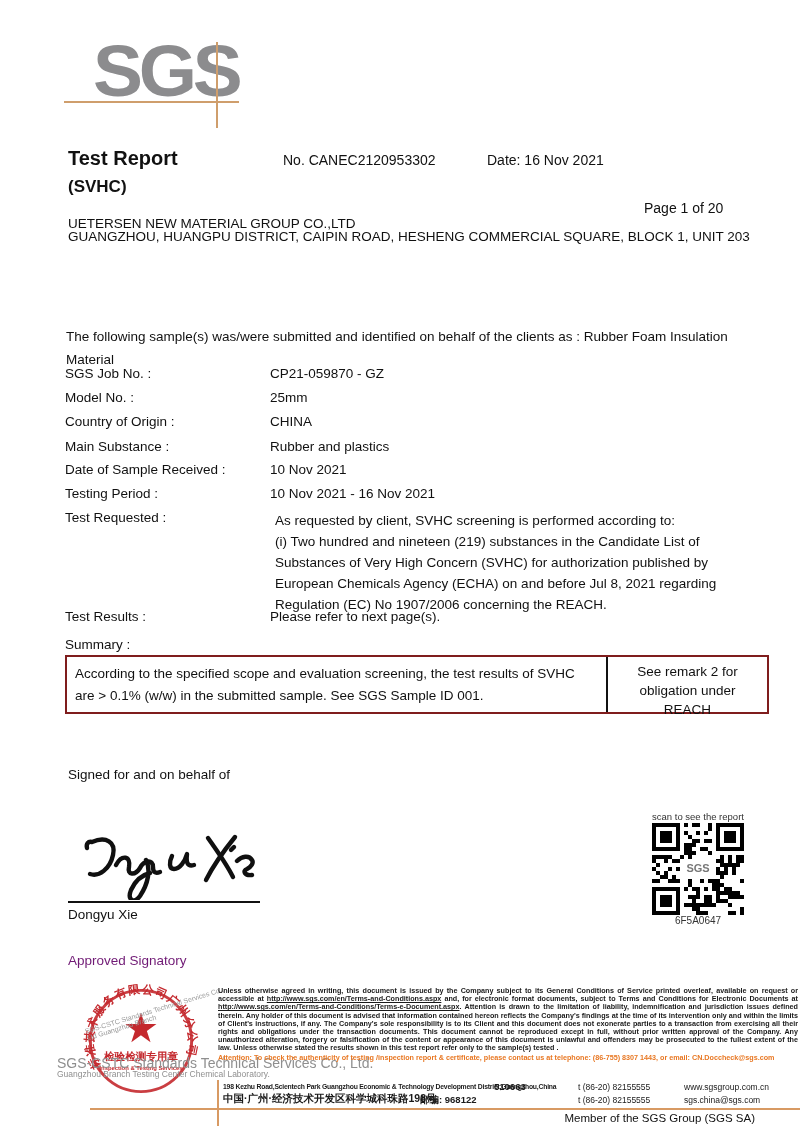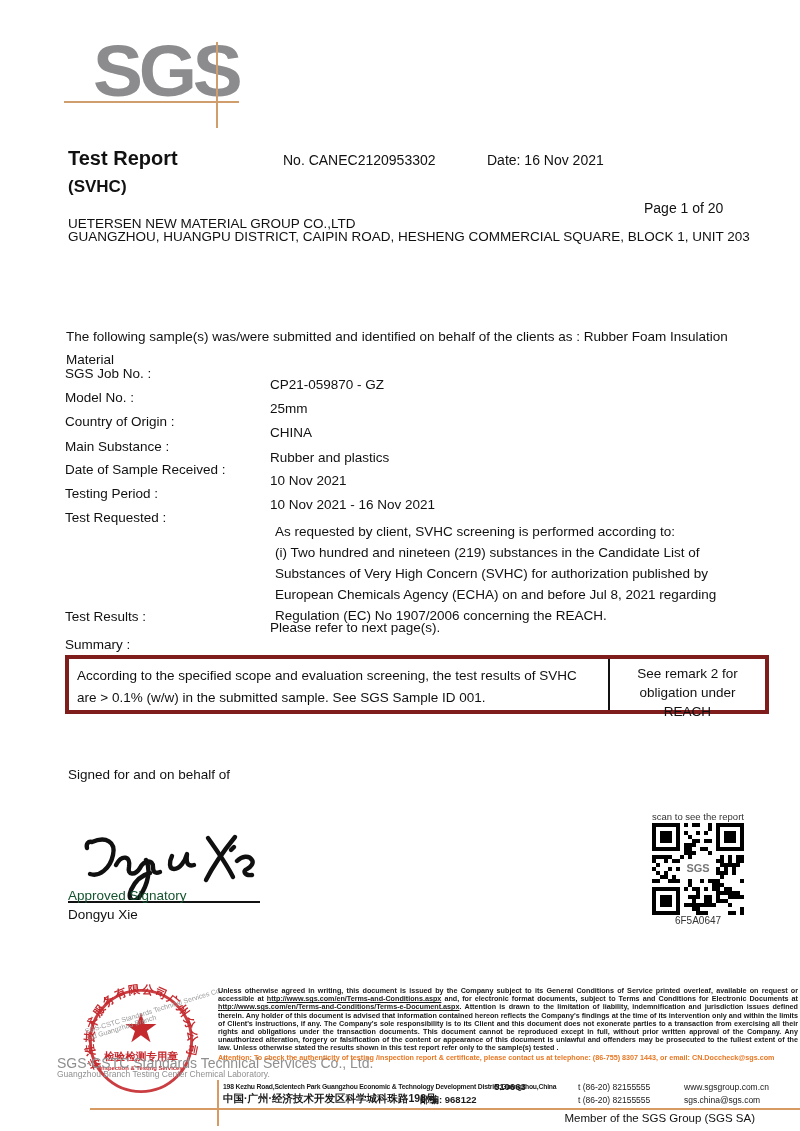--- a/index.html
+++ b/index.html
@@ -18,34 +18,34 @@
   .hdr-date { position:absolute; left:487px; top:152px; font-size:14px; color:#111; }
   .hdr-page { position:absolute; left:644px; top:152px; font-size:14px; color:#111;margin-top:48px; }
 
   .client-name { position:absolute; left:68px; top:216px; font-size:13.5px; color:#111; }
   .client-addr { position:absolute; left:68px; top:225px; width:690px; font-size:13.5px; line-height:23px; color:#111; }
 
   .sample-stmt { position:absolute; left:66px; top:325px; width:678px; font-size:13.5px; line-height:23px; color:#111; }
 
   .frow { position:absolute; left:65px; width:680px; font-size:13.5px; color:#111; }
   .frow .lbl { position:absolute; left:0; top:0; width:200px; }
-  .frow .val { position:absolute; left:205px; top:11px; width:470px; }
+  .frow .val { position:absolute; left:205px; top:0; width:470px; }
   .val-pre { white-space:pre-line; line-height:21px; }
 
   .summary-hd { position:absolute; left:65px; top:637px; font-size:13.5px; color:#111; }
-  .summary-box { position:absolute; left:65px; top:655px; width:704px; height:59px; border:4px solid #7f1d1d; display:flex; }
+  .summary-box { position:absolute; left:65px; top:655px; width:704px; height:59px; border:2px solid #7f1d1d; display:flex; }
   .summary-left { width:541px; border-right:2px solid #111; padding:6px 8px 0 8px; font-size:13.5px; line-height:22px; color:#111; }
   .summary-right { flex:1; padding:5px 6px 0 6px; font-size:13.5px; line-height:19px; color:#111; text-align:center; }
 
   .signed1 { position:absolute; left:68px; top:767px; font-size:13.5px; color:#111; }
   .signed2 { position:absolute; left:68px; top:788px; font-size:13.5px; color:#111; }
   .sig-svg { position:absolute; left:80px; top:828px; }
   .sig-line { position:absolute; left:68px; top:901px; width:192px; height:2px; background:#111; }
   .sig-name { position:absolute; left:68px; top:907px; font-size:13.5px; color:#111; }
-  .sig-role { position:absolute; left:68px; top:888px; font-size:13.5px; color:#14532d;text-align:center; }
+  .sig-role { position:absolute; left:68px; top:953px; font-size:13.5px; color:#701a75;text-align:center; }
 
   .qr-caption { position:absolute; left:640px; top:811px; width:116px; text-align:center; font-size:9.5px; color:#333; }
   .qr-box { position:absolute; left:652px; top:823px; width:92px; height:92px; }
   .qr-code-id { position:absolute; left:640px; top:915px; width:116px; text-align:center; font-size:10px; color:#333; }
 
   
   .stamp-svg { position:absolute; left:78px; top:983px; }
   .stamp-gray-arc { position:absolute; left:84px; top:1028px; width:150px; font-size:7px; color:#9a9a9a;
                     transform:rotate(-17deg); transform-origin:left top; }
   .stamp-co1 { position:absolute; left:57px; top:1055px; font-size:14px; color:#8f8f8f; }

